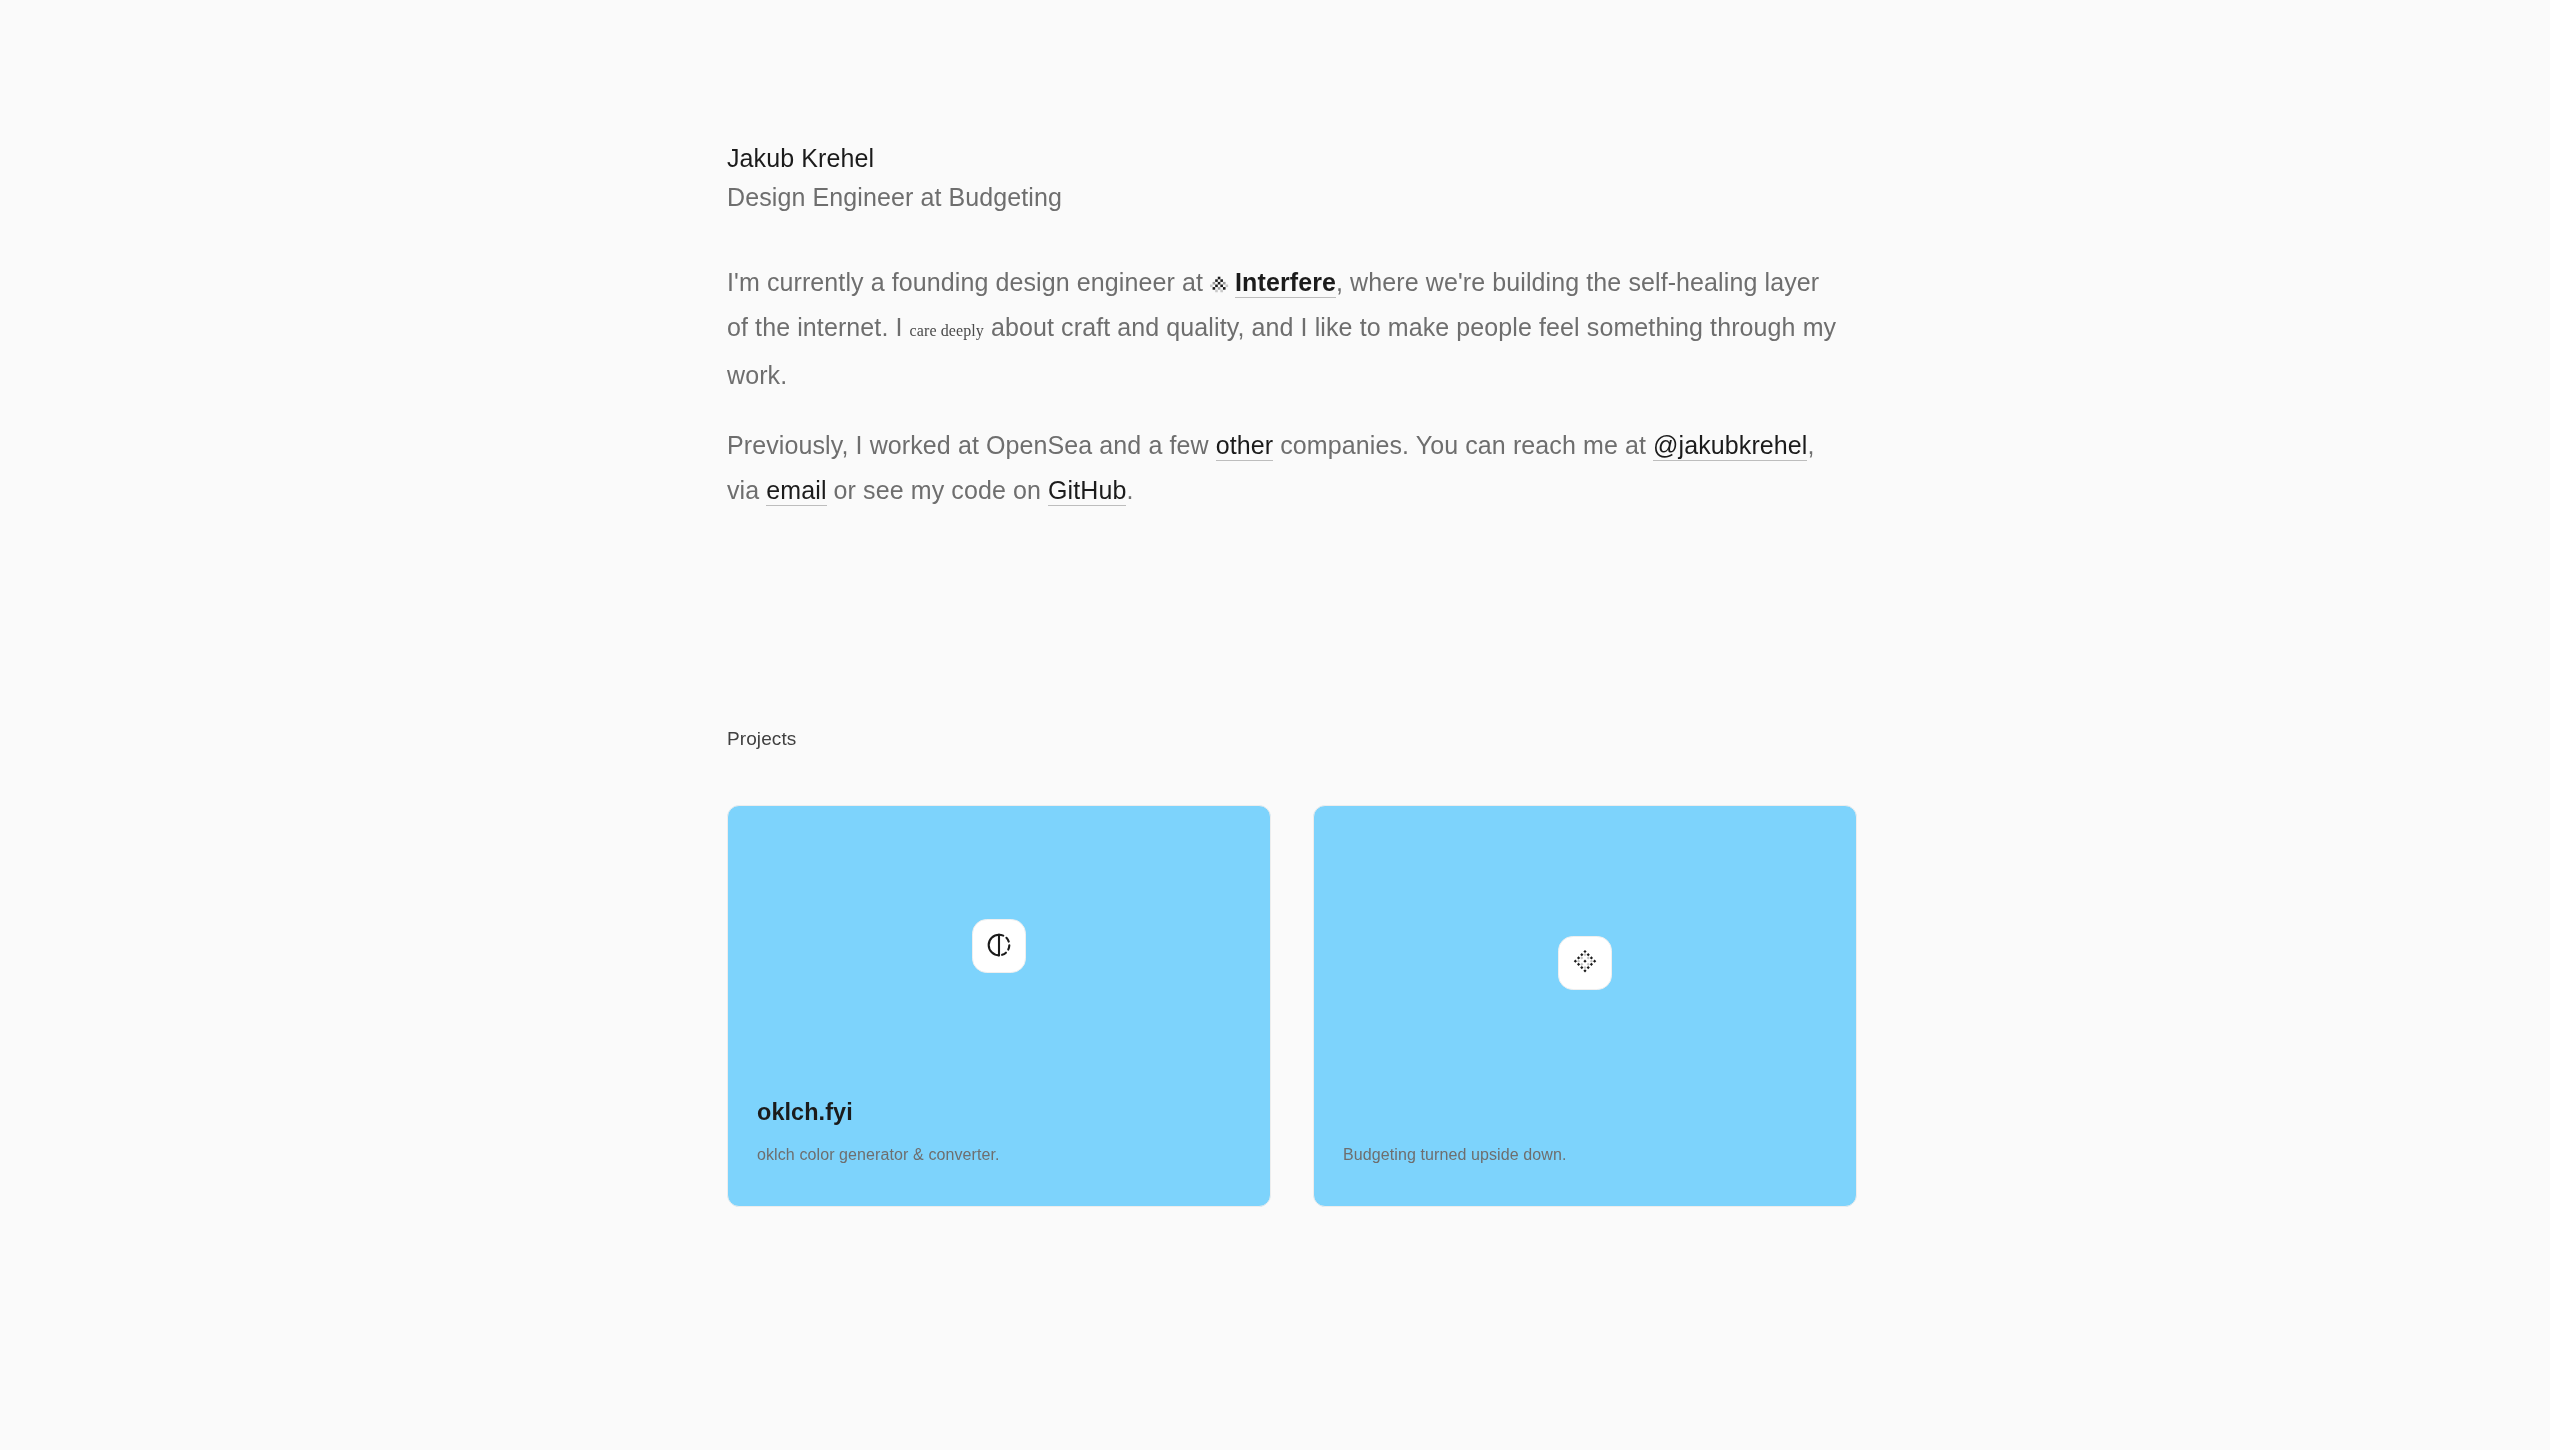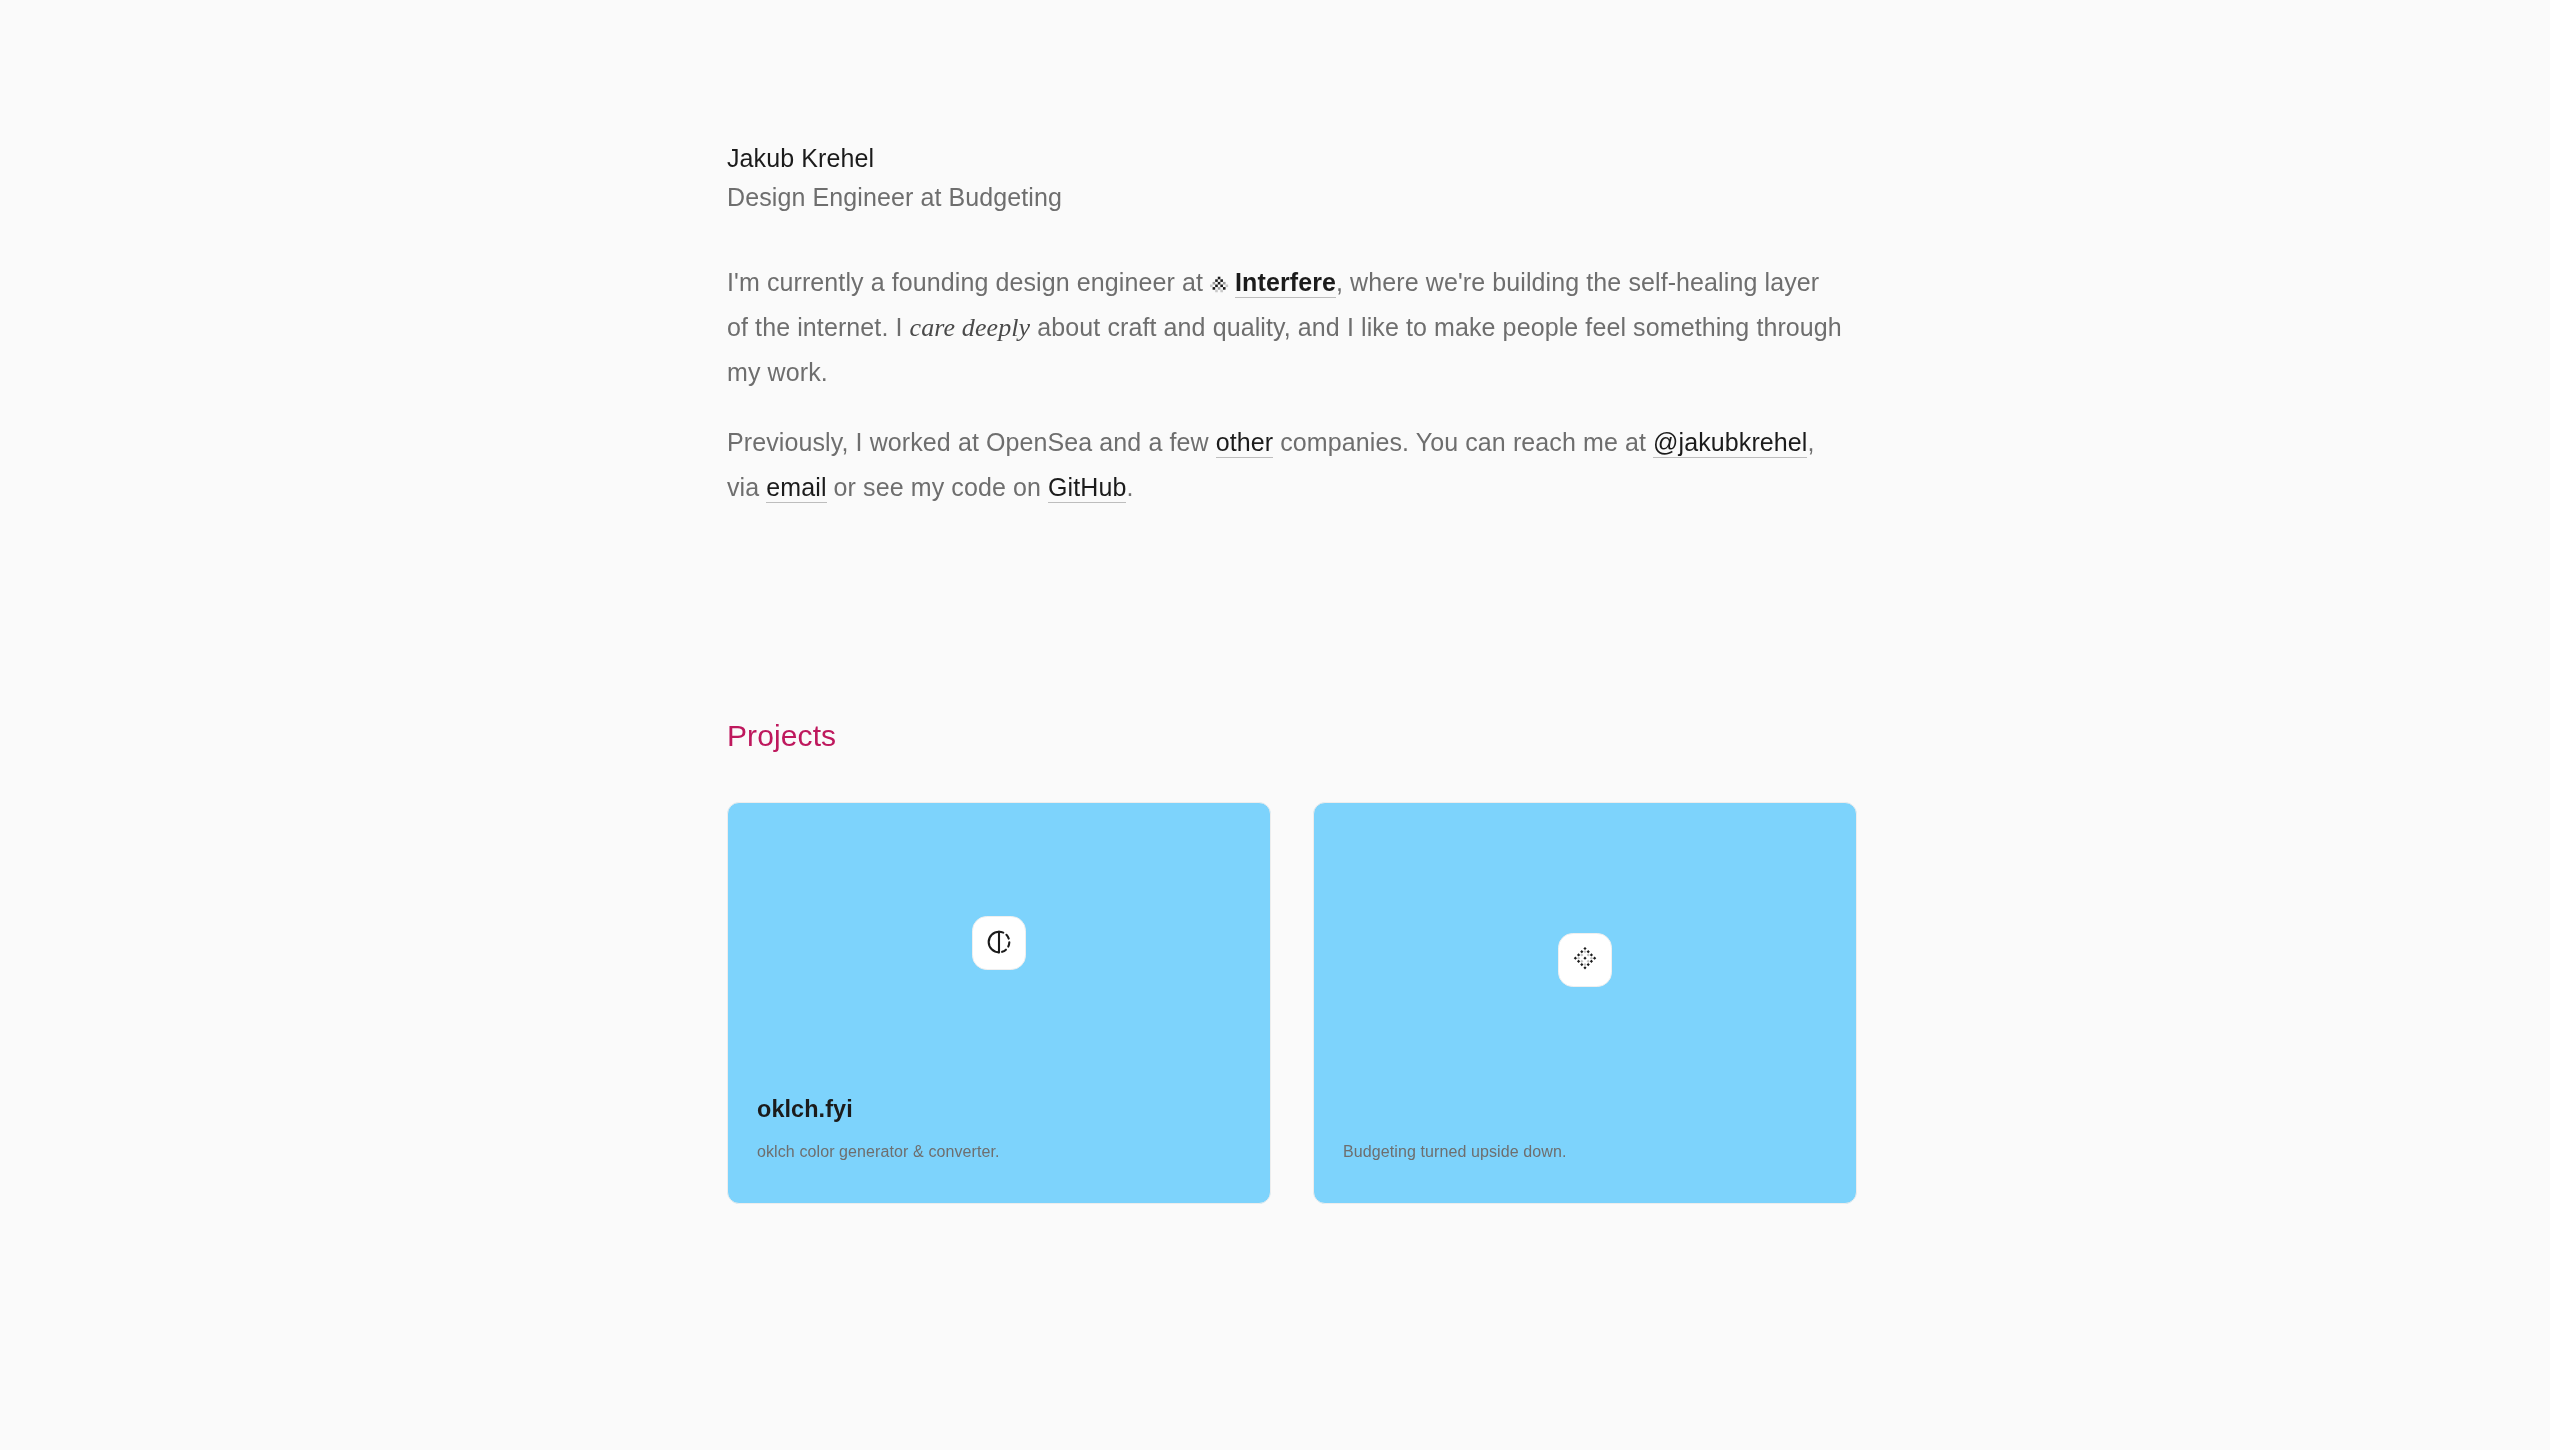--- a/index.html
+++ b/index.html
@@ -65,43 +65,42 @@
 
   a.link {
     color: #1b1b1b;
     text-decoration: none;
     border-bottom: 1.3px solid #bdbdbd;
     padding-bottom: 0.9px;
     cursor: pointer;
   }
   .emph {
     font-family: "Liberation Serif", serif;
-    font-style: italic;
     color: #4a4a4a;
-    font-size: 26px;
+    font-size: 16px;
   }
 
   .brand {
     white-space: nowrap;
     font-weight: bold;
   }
   .brand-mark {
     display: inline-block;
     width: 19px;
     height: 19px;
     vertical-align: -2.6px;
     margin-right: 6px;
   }
 
   
   .projects-title {
     margin-top: 208px;
-    font-size: 30px;
+    font-size: 19px;
     line-height: 35px;
-    color: #be185d;
+    color: #404040;
     letter-spacing: 0.1px;
   }
   .cards {
     display: flex;
     gap: 42px;
     margin-top: 49px;
   }
   .card {
     width: 544px;
     height: 402px;

